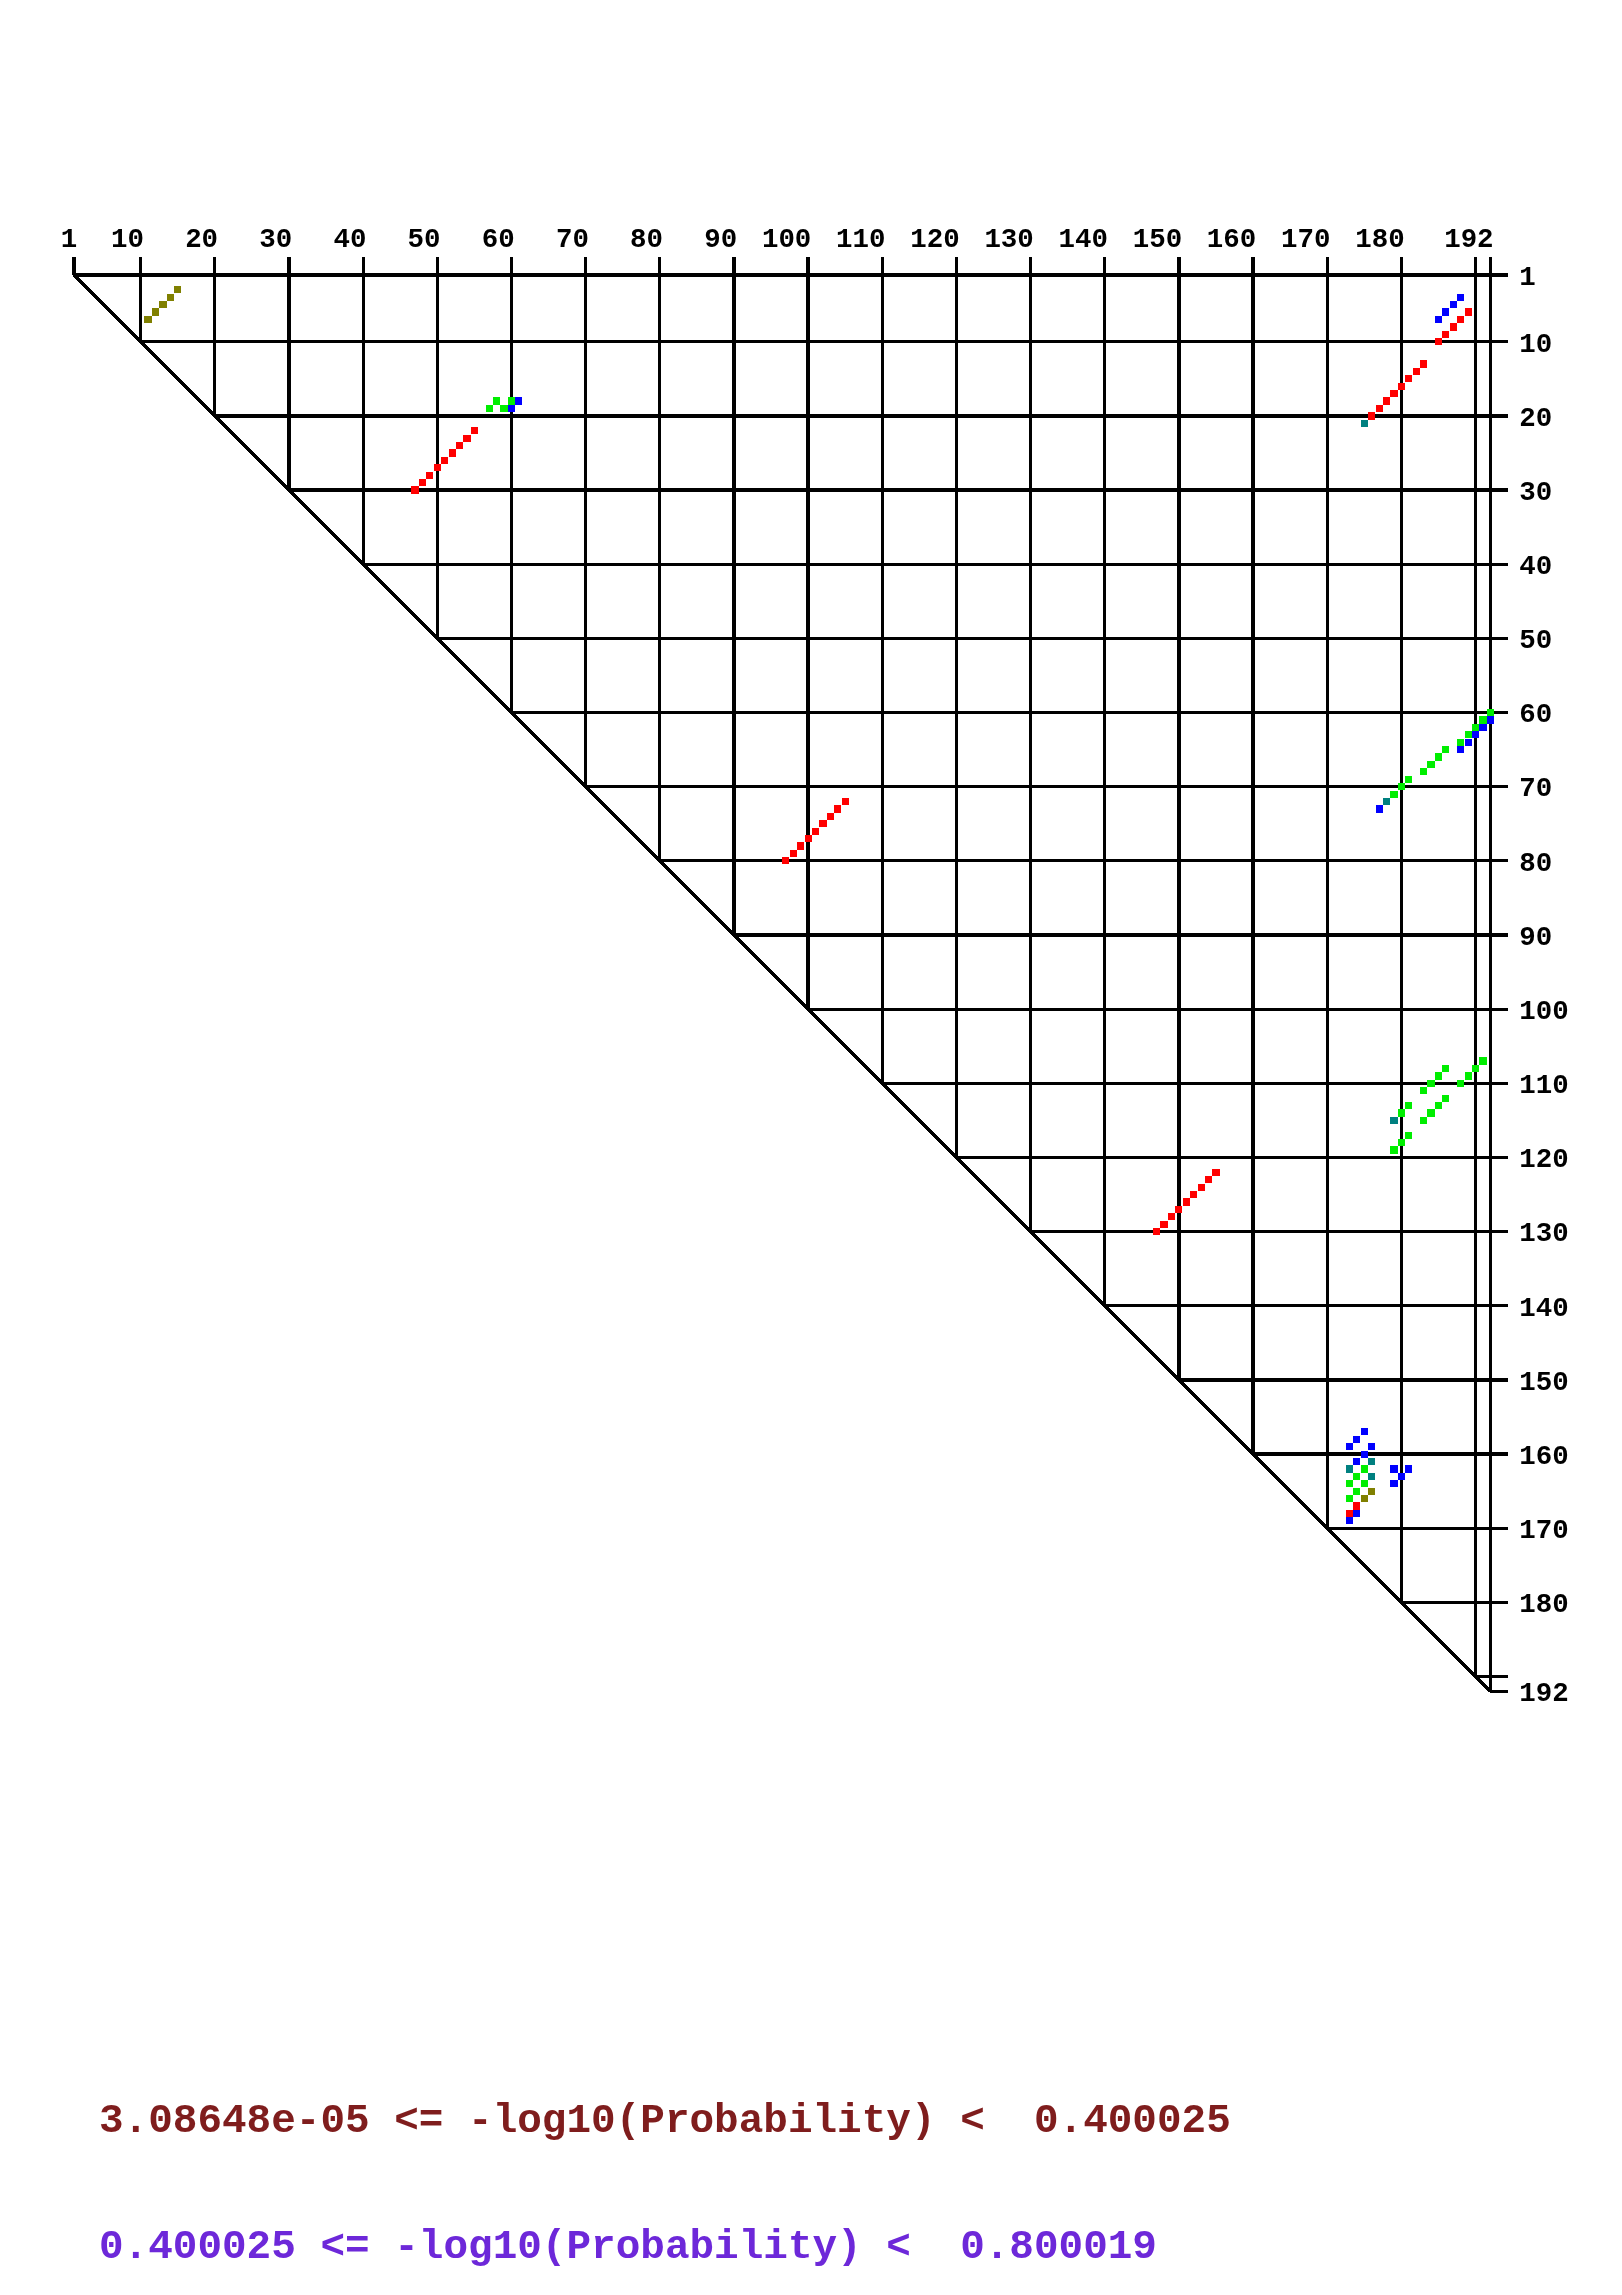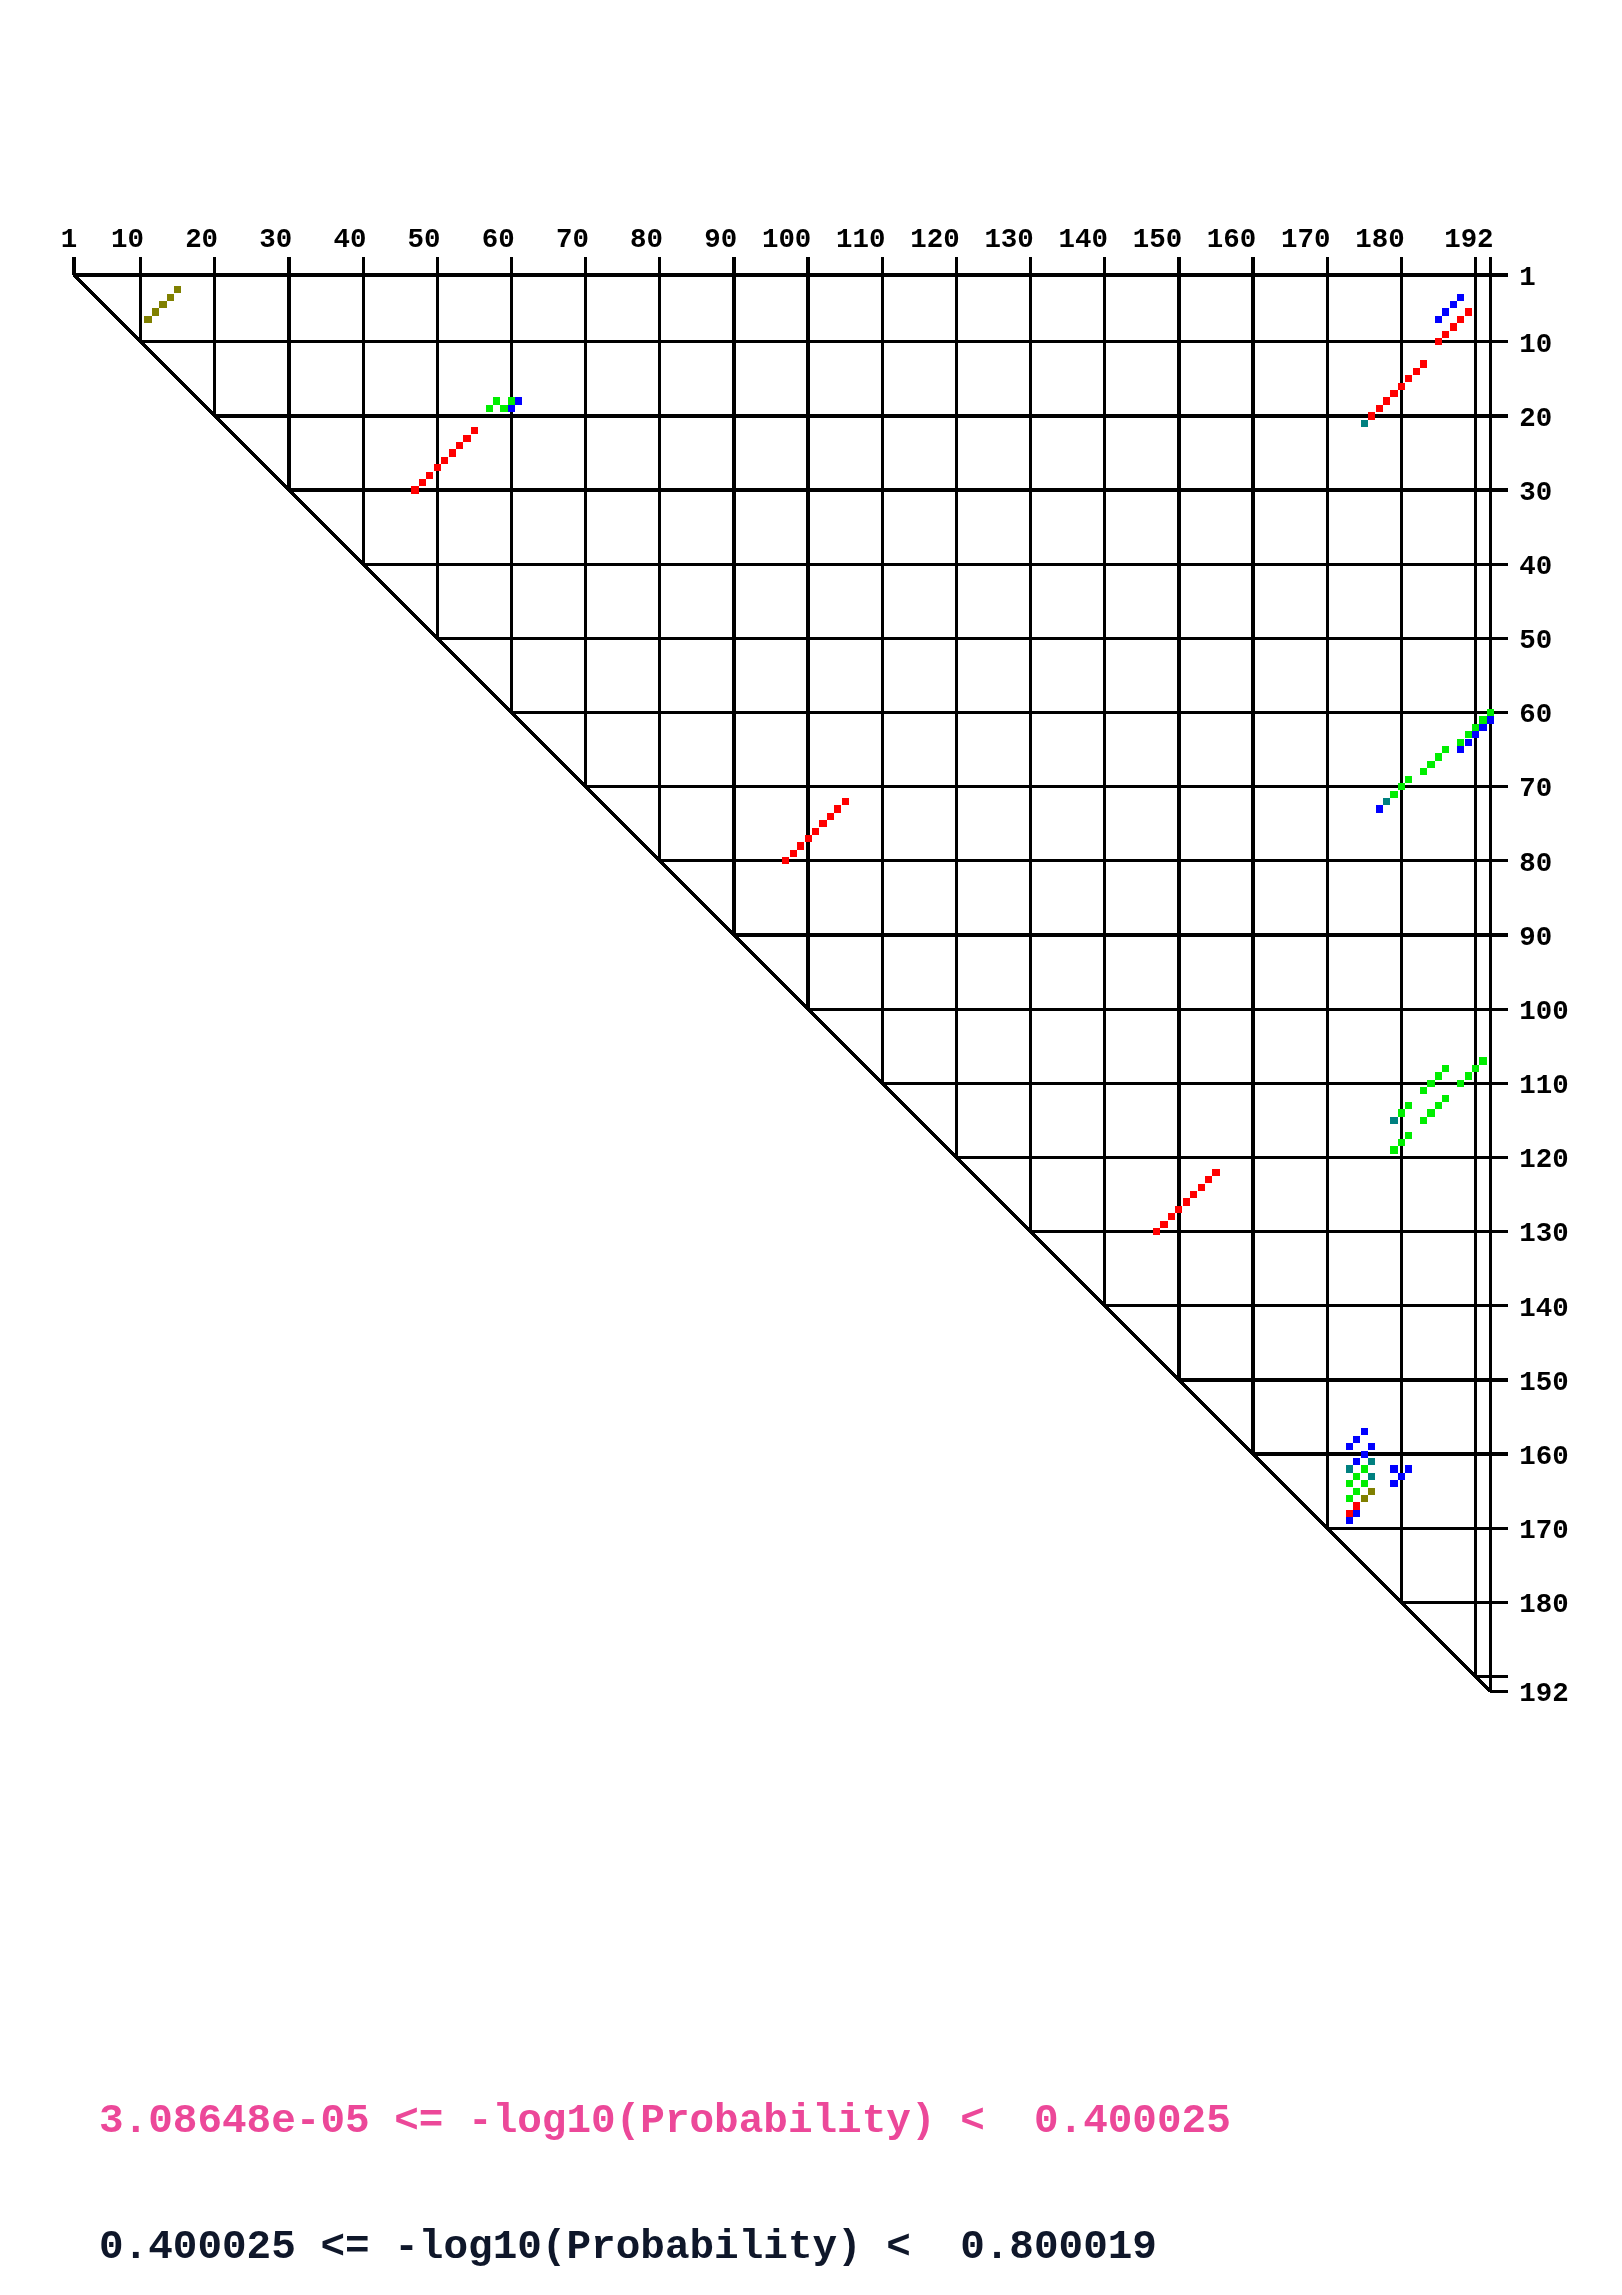--- a/index.html
+++ b/index.html
@@ -252,22 +252,22 @@
       <rect x="2090.95" y="2273.276" width="11" height="11" fill="#808000" shape-rendering="crispEdges"></rect>
       <rect x="2056.948" y="2284.6099999999997" width="11" height="11" fill="#00ee00" shape-rendering="crispEdges"></rect>
       <rect x="2079.616" y="2284.6099999999997" width="11" height="11" fill="#808000" shape-rendering="crispEdges"></rect>
       <rect x="2068.282" y="2295.944" width="11" height="11" fill="#ff0000" shape-rendering="crispEdges"></rect>
       <rect x="2056.948" y="2307.2780000000002" width="11" height="11" fill="#ff0000" shape-rendering="crispEdges"></rect>
       <rect x="2068.282" y="2307.2780000000002" width="11" height="11" fill="#0000ff" shape-rendering="crispEdges"></rect>
       <rect x="2056.948" y="2318.612" width="11" height="11" fill="#0000ff" shape-rendering="crispEdges"></rect>
     </svg>
 
   <div class="legend">
-    <div class="lg" style="color: #ec4899;">3.08648e-05 &lt;= -log10(Probability) &lt;  0.400025</div>
-    <div class="lg" style="color: #0f172a;">0.400025 &lt;= -log10(Probability) &lt;  0.800019</div>
+    <div class="lg" style="color: #7f1d1d;">3.08648e-05 &lt;= -log10(Probability) &lt;  0.400025</div>
+    <div class="lg" style="color: #6d28d9;">0.400025 &lt;= -log10(Probability) &lt;  0.800019</div>
     
     
     
     
   </div>
 
 </div>
 
 
 </body></html>

